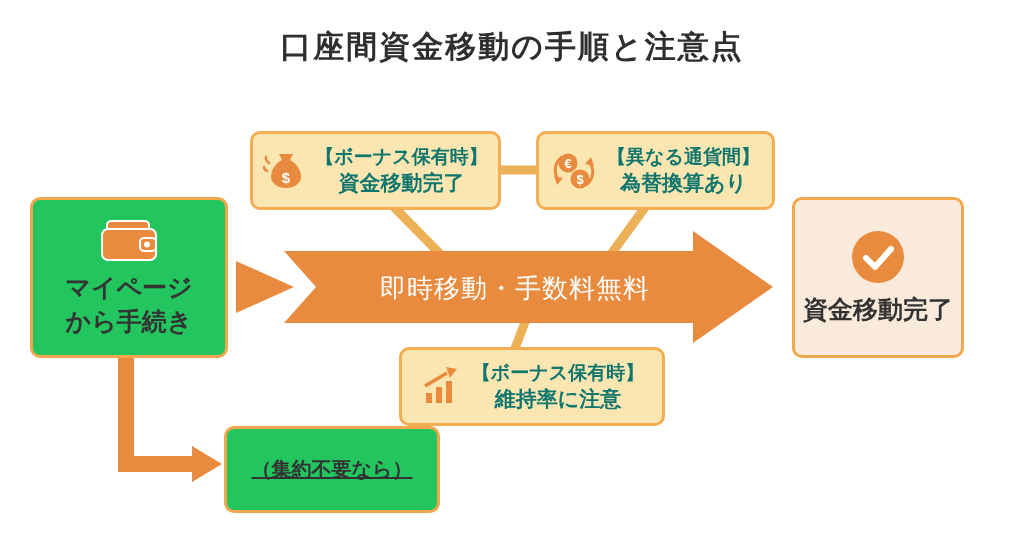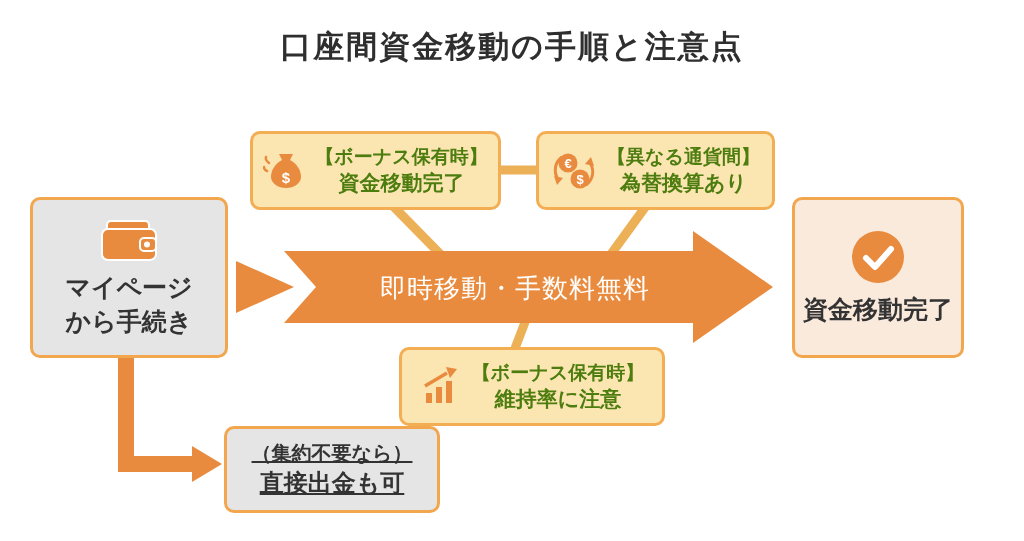--- a/index.html
+++ b/index.html
@@ -3,27 +3,27 @@
 <meta charset="utf-8">
 <style>
   * { margin:0; padding:0; box-sizing:border-box; }
   html,body { background:#ffffff; }
   body { font-family:"Liberation Sans","DejaVu Sans",sans-serif; color:#333; }
   .canvas { position:relative; width:1024px; height:541px; background:#ffffff; overflow:hidden; margin:0 auto; }
   .title { position:absolute; top:26px; left:0; width:100%; text-align:center;
            font-size:31px; font-weight:800; color:#2e2e2e; letter-spacing:2px; }
   .layer { position:absolute; left:0; top:0; width:1024px; height:541px; }
   .box { position:absolute; border:3px solid #F2A64E; border-radius:10px;
-         display:flex; align-items:center; justify-content:center; background:#e5e5e5; }
+         display:flex; align-items:center; justify-content:center; background:#22c55e; }
   .box.yellow { background:#FBE6B2; border-color:#F3AE53; }
   .box.peach  { background:#FAEADC; }
   .box.col { flex-direction:column; gap:7px; }
   .box.row { flex-direction:row; gap:10px; padding:0 10px; }
   .big-label   { font-size:25px; font-weight:800; text-align:center; line-height:1.35; color:#333; }
-  .note-text   { text-align:center; line-height:1.3; font-weight:800; color:#4d7c0f; }
+  .note-text   { text-align:center; line-height:1.3; font-weight:800; color:#0f766e; }
   .note-text .l1 { display:block; font-size:19px; }
   .note-text .l2 { display:block; font-size:21px; }
   .alt-text .l1 { display:block; font-size:20px; font-weight:800; }
   .alt-text .l2 { display:block; font-size:24px; font-weight:800; }
   .arrow-label { position:absolute; left:320px; top:271px; width:330px; text-align:right;
                  color:#ffffff; font-size:26px; font-weight:400; letter-spacing:1px; }
   .icon { display:flex; align-items:center; justify-content:center; flex:0 0 auto; }
 </style>
 </head>
 <body>
@@ -124,17 +124,16 @@
     </span>
     <div class="note-text">
       <span class="l1">【ボーナス保有時】</span>
       <span class="l2">維持率に注意</span>
     </div>
   </div>
 
   <div class="box col" style="left:224px; top:426px; width:216px; height:87px; gap:2px;text-decoration:underline;">
     <div class="alt-text" style="text-align:center; line-height:1.35;">
       <span class="l1">（集約不要なら）</span>
-      <span class="l2">直接出金も可</span>
     </div>
   </div>
 
 </div>
 
 </body></html>

